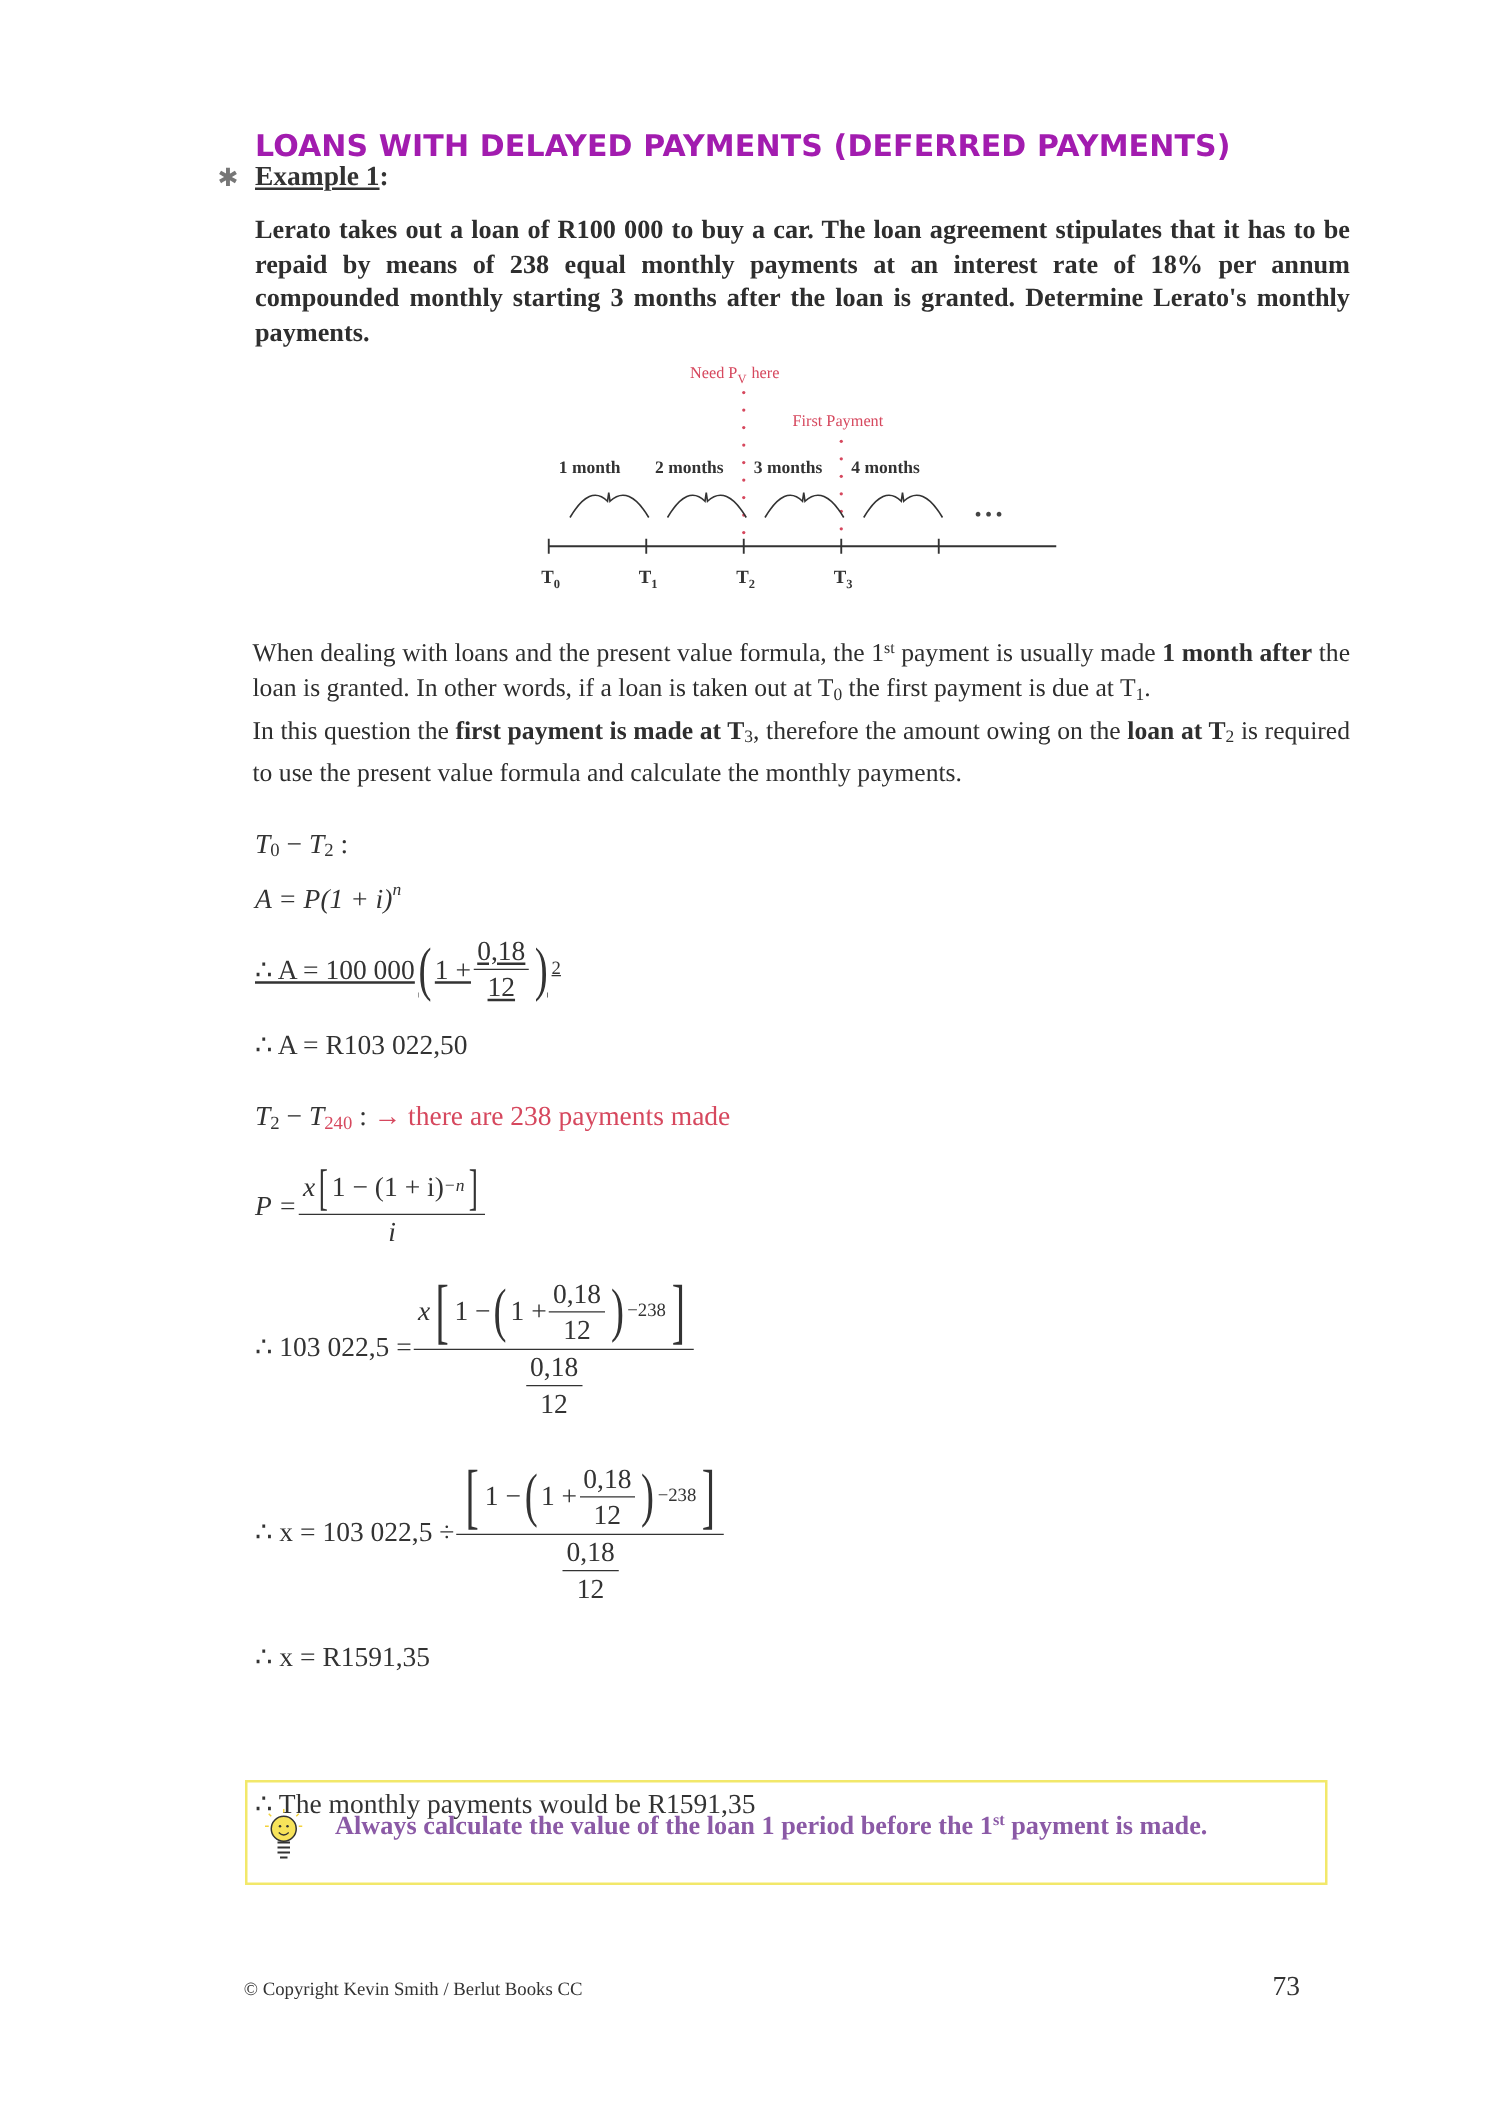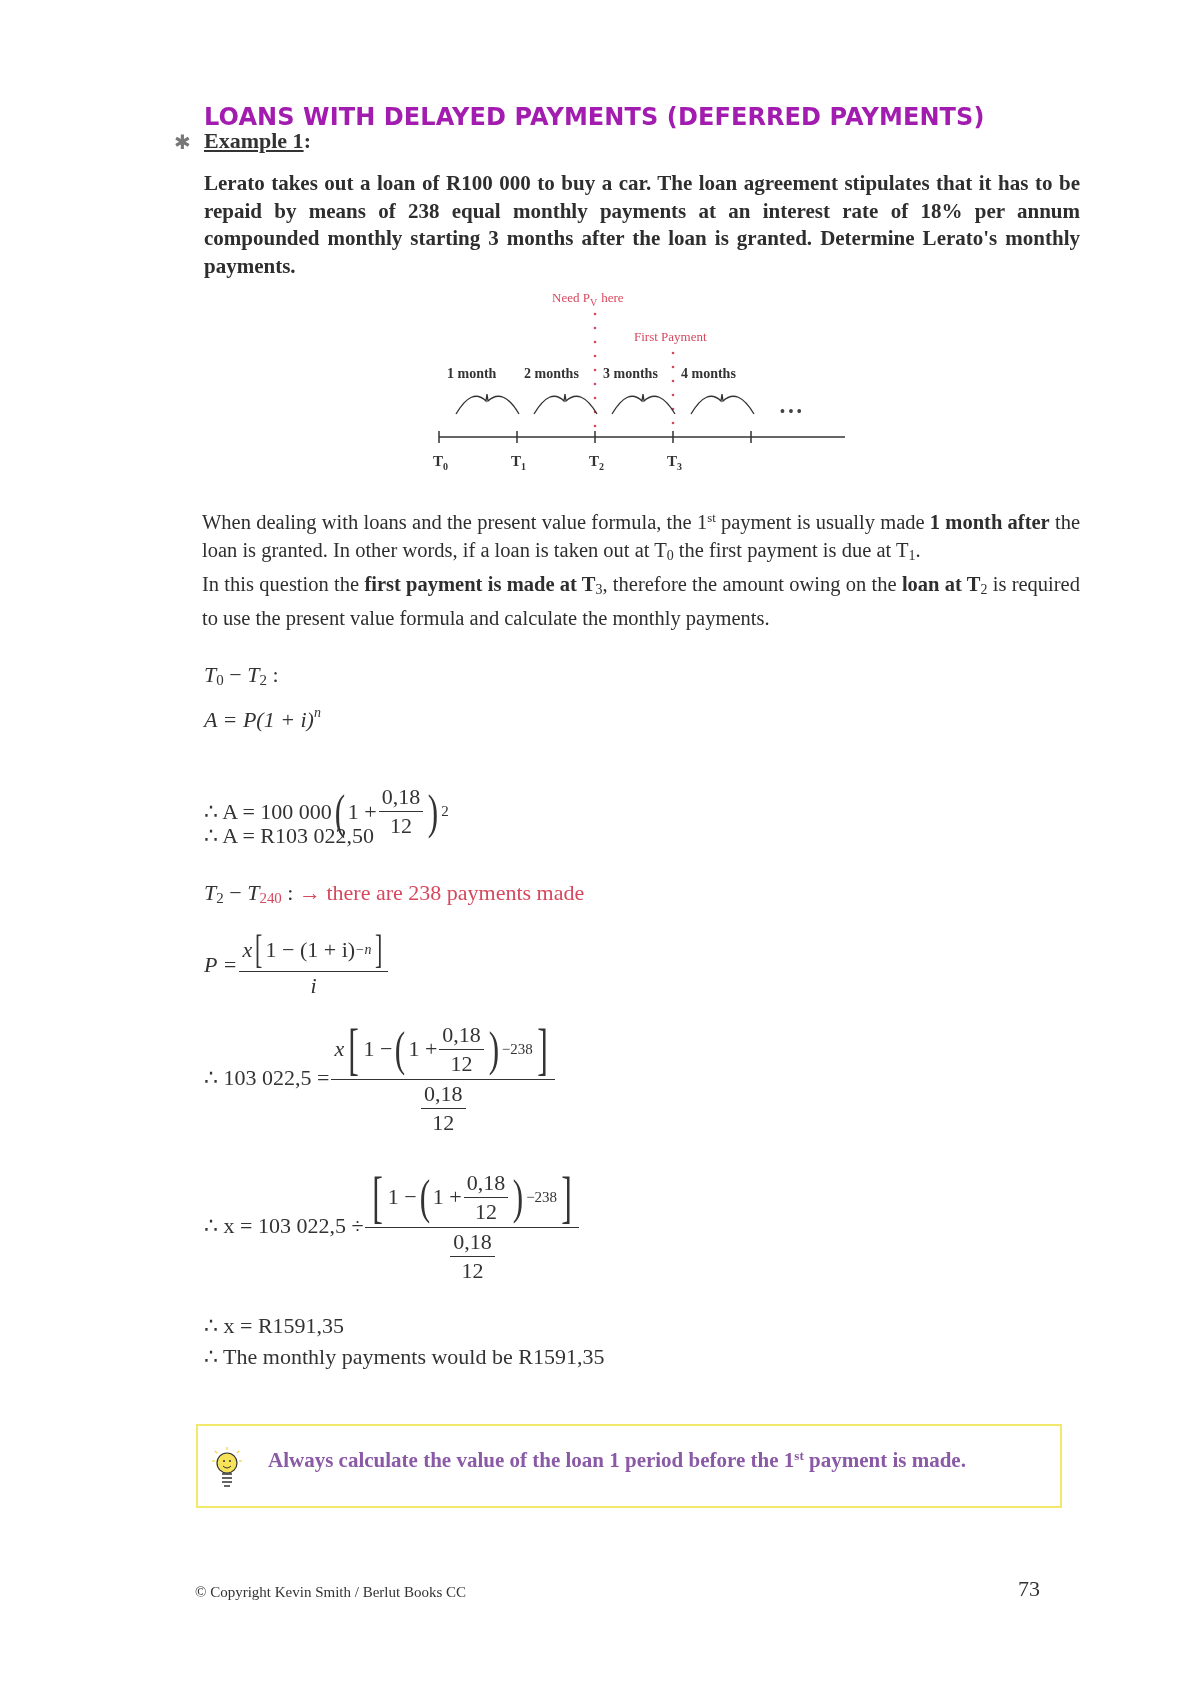--- a/index.html
+++ b/index.html
@@ -111,21 +111,21 @@
 
 <div class="abs explain">
   <p><span>When dealing with loans and the present value formula, the 1</span><span class="sup">st</span><span> payment is usually made </span><b>1 month after</b><span> the loan is granted. In other words, if a loan is taken out at T</span><span class="sub">0</span><span> the first payment is due at T</span><span class="sub">1</span><span>.</span></p>
   <p><span>In this question the </span><b>first payment is made at T</b><span class="sub">3</span><span>, therefore the amount owing on the </span><b>loan at T</b><span class="sub">2</span><span> is required to use the present value formula and calculate the monthly payments.</span></p>
 </div>
 
 <div class="abs math" style="left:204px; top:662px;"><i>T</i><span class="sub">0</span><span> − </span><i>T</i><span class="sub">2</span><span> :</span></div>
 
 <div class="abs math" style="left:204px; top:705px;text-align:right;"><i>A = P(1 + i)</i><span class="inl-sup">n</span></div>
 
-<div class="abs math" style="left:204px; top:784px; display:flex; align-items:center;">
+<div class="abs math" style="left:204px; top:748px; display:flex; align-items:center;text-decoration:underline;">
   <span>∴ A = 100 000</span>
   <span class="bigparen">(</span>
   <span>1 +</span>
   <span class="frac">
       <span class="num">0,18</span>
       <span class="den">12</span>
     </span>
   <span class="bigparen">)</span>
   <span class="exp">2</span>
 </div>
@@ -189,21 +189,21 @@
         <span class="bigbrack">]</span>
     </span>
     <span class="den"><span class="frac">
           <span class="num">0,18</span>
           <span class="den">12</span>
         </span></span>
   </span>
 </div>
 
 <div class="abs math" style="left:204px; top:1313px;">∴ x = R1591,35</div>
-<div class="abs math" style="left:204px; top:1344px;">∴ The monthly payments would be R1591,35</div>
+<div class="abs math" style="left:204px; top:1430px;">∴ The monthly payments would be R1591,35</div>
 
 <div class="abs tip"></div>
 <svg class="abs tip-icon" viewBox="0 0 30 46" xmlns="http://www.w3.org/2000/svg">
   <g stroke="#f3d23a" stroke-width="1.2">
     <line x1="15" y1="0" x2="15" y2="3"></line>
       <line x1="3" y1="4" x2="5" y2="6"></line>
       <line x1="27" y1="4" x2="25" y2="6"></line>
     <line x1="0" y1="14" x2="3" y2="14"></line>
       <line x1="30" y1="14" x2="27" y2="14"></line>
   </g>

